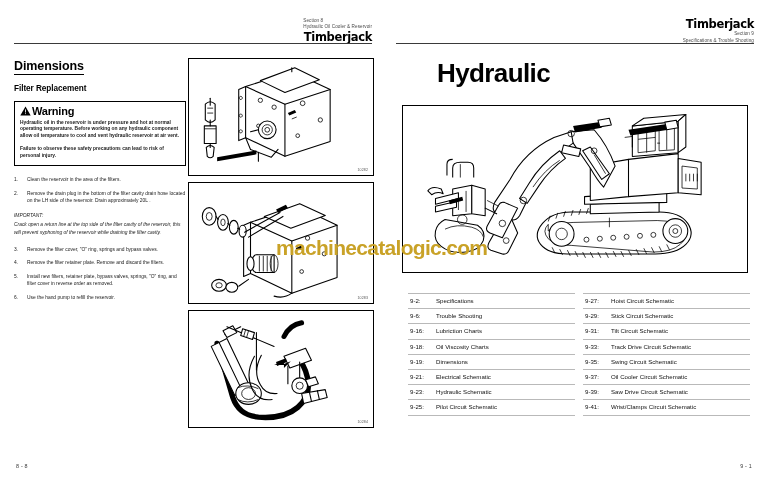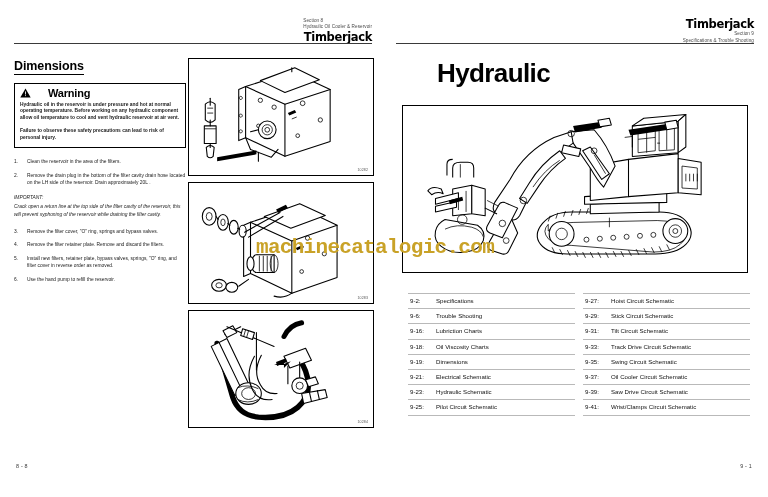--- a/index.html
+++ b/index.html
@@ -54,21 +54,21 @@
   h2.sub-title {
     font-size: 8.2px; font-weight: bold; color: #000;
     margin-top: 9px; letter-spacing: -.05px;
   }
 
   
   .warn-box {
     border: 1px solid #000;
     margin-top: 8px; padding: 4px 5px 5px 5px;
   }
-  .warn-head { display: flex; align-items: center; gap: 17px; }
+  .warn-head { display: flex; align-items: center; gap: 1px; }
   .warn-tri { width: 11px; height: 10px; flex: 0 0 auto; }
   .warn-word {
     font-size: 11px; font-weight: bold; color: #000;
     letter-spacing: -.2px; line-height: 11px;
   }
   .warn-p {
     font-size: 4.9px; line-height: 6.9px;
     font-weight: bold; color: #1a1a1a; margin-top: 3px;
   }
   .warn-p.second { margin-top: 6px; }
@@ -137,22 +137,22 @@
   .footer-left  { left: 16px; }
   .footer-right { right: 16px; }
 
   
   .watermark {
     position: absolute; left: 0; top: 0;
     width: 768px; height: 497px;
     pointer-events: none; z-index: 40;
   }
   .watermark span {
-    position: absolute; left: 256px; top: 236px;
-    font-family: Liberation Mono, monospace;
+    position: absolute; left: 276px; top: 236px;
+    font-family: Liberation Sans, sans-serif;
     font-weight: bold; font-size: 21px;
     letter-spacing: -.7px;
     color: #c9a227;
     white-space: nowrap;
   }
 
   .ink { fill: none; stroke: #000; stroke-width: 1.1; stroke-linejoin: round; stroke-linecap: round; }
   .ink-t { fill: none; stroke: #000; stroke-width: .8; }
   .ink-f { fill: #000; stroke: none; }
   .ink-w { fill: #fff; stroke: #000; stroke-width: 1.1; stroke-linejoin: round; }
@@ -168,20 +168,21 @@
       <div>
         <div class="hdr-sec">Section 8</div>
         <div class="hdr-sec">Hydraulic Oil Cooler &amp; Reservoir</div>
       </div>
       <div class="brand">Timberjack</div>
       <div class="hdr-rule"></div>
     </div>
 
     <div class="lcol">
       <h1 class="res-title">Dimensions</h1>
+      <h2 class="sub-title">Filter Replacement</h2>
 
       <div class="warn-box">
         <div class="warn-head">
           <svg class="warn-tri" viewBox="0 0 11 10">
             <path d="M5.5 0.4 L10.7 9.6 L0.3 9.6 Z" fill="#000"></path>
             <rect x="5.1" y="3.4" width="0.85" height="3.1" fill="#fff"></rect>
             <rect x="5.1" y="7.2" width="0.85" height="0.9" fill="#fff"></rect>
           </svg>
           <span class="warn-word">Warning</span>
         </div>

